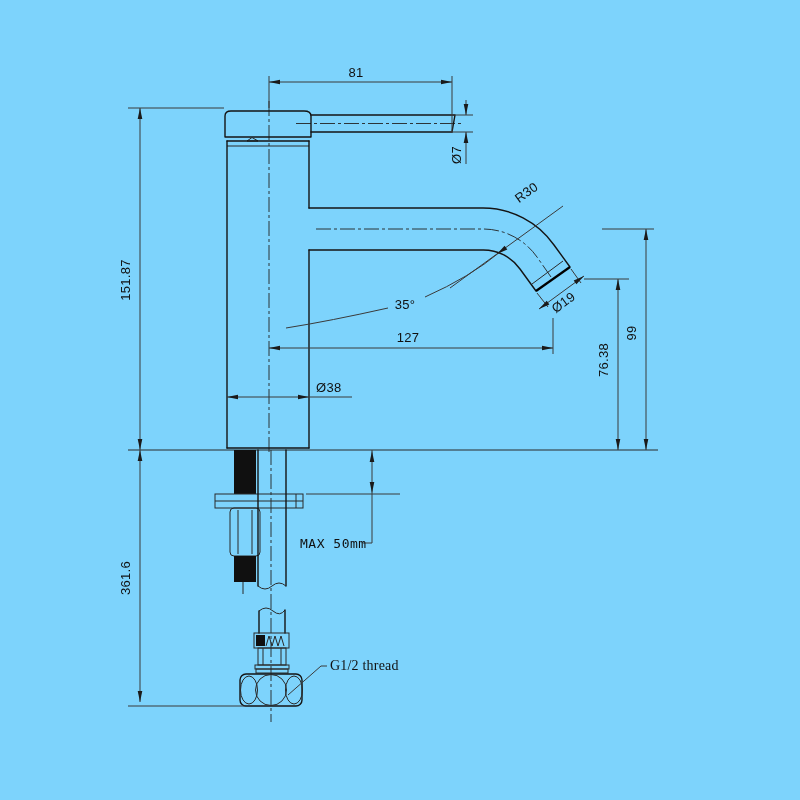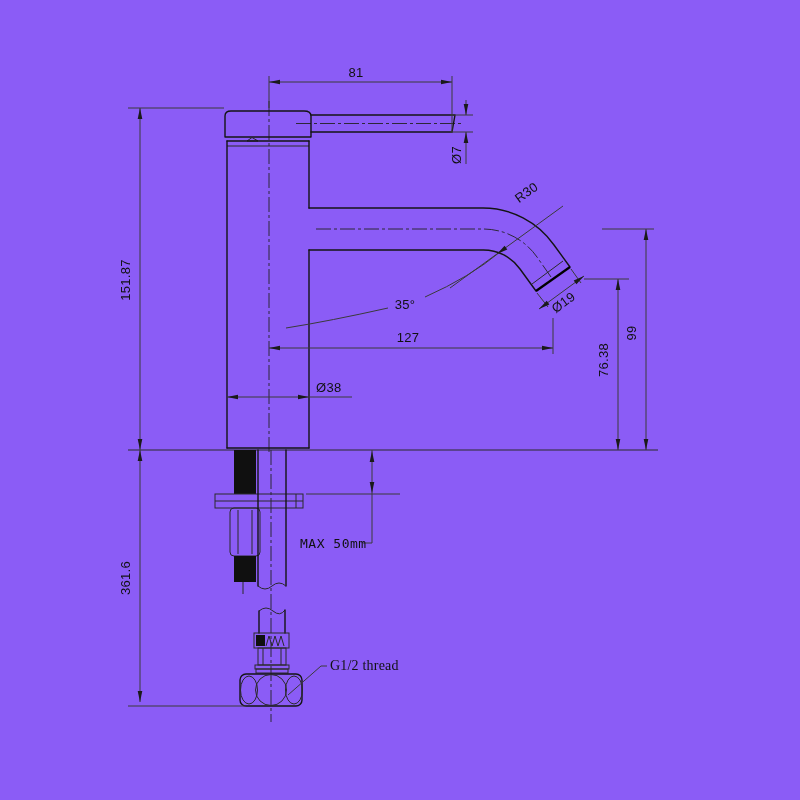--- a/index.html
+++ b/index.html
@@ -1,16 +1,16 @@
 <!DOCTYPE html>
 <html><head>
 <meta charset="utf-8">
 <style>
   html,body{margin:0;padding:0;background:#ffffff;}
-  #sheet{position:relative;width:800px;height:800px;background:#8b5cf6;overflow:hidden;}
+  #sheet{position:relative;width:800px;height:800px;background:#7dd3fc;overflow:hidden;}
   svg{position:absolute;left:0;top:0;}
   text{fill:#111;font-family:"Liberation Sans",sans-serif;font-size:13px;letter-spacing:.3px;}
   .serif{font-family:"Liberation Serif",serif;font-size:14px;letter-spacing:.2px;}
   .mono{font-family:"DejaVu Sans Mono",monospace;font-size:13px;letter-spacing:.5px;}
   .outline{stroke:#141414;stroke-width:1.4;fill:none;stroke-linejoin:round;stroke-linecap:round;}
   .thin{stroke:#2a2a2a;stroke-width:1;fill:none;}
   .dim{stroke:#3a3a3a;stroke-width:1;fill:none;}
   .cl{stroke:#222;stroke-width:.9;fill:none;stroke-dasharray:15 3 3 3;}
   .arrow{fill:#1a1a1a;stroke:none;}
   .solid{fill:#101010;stroke:none;}

